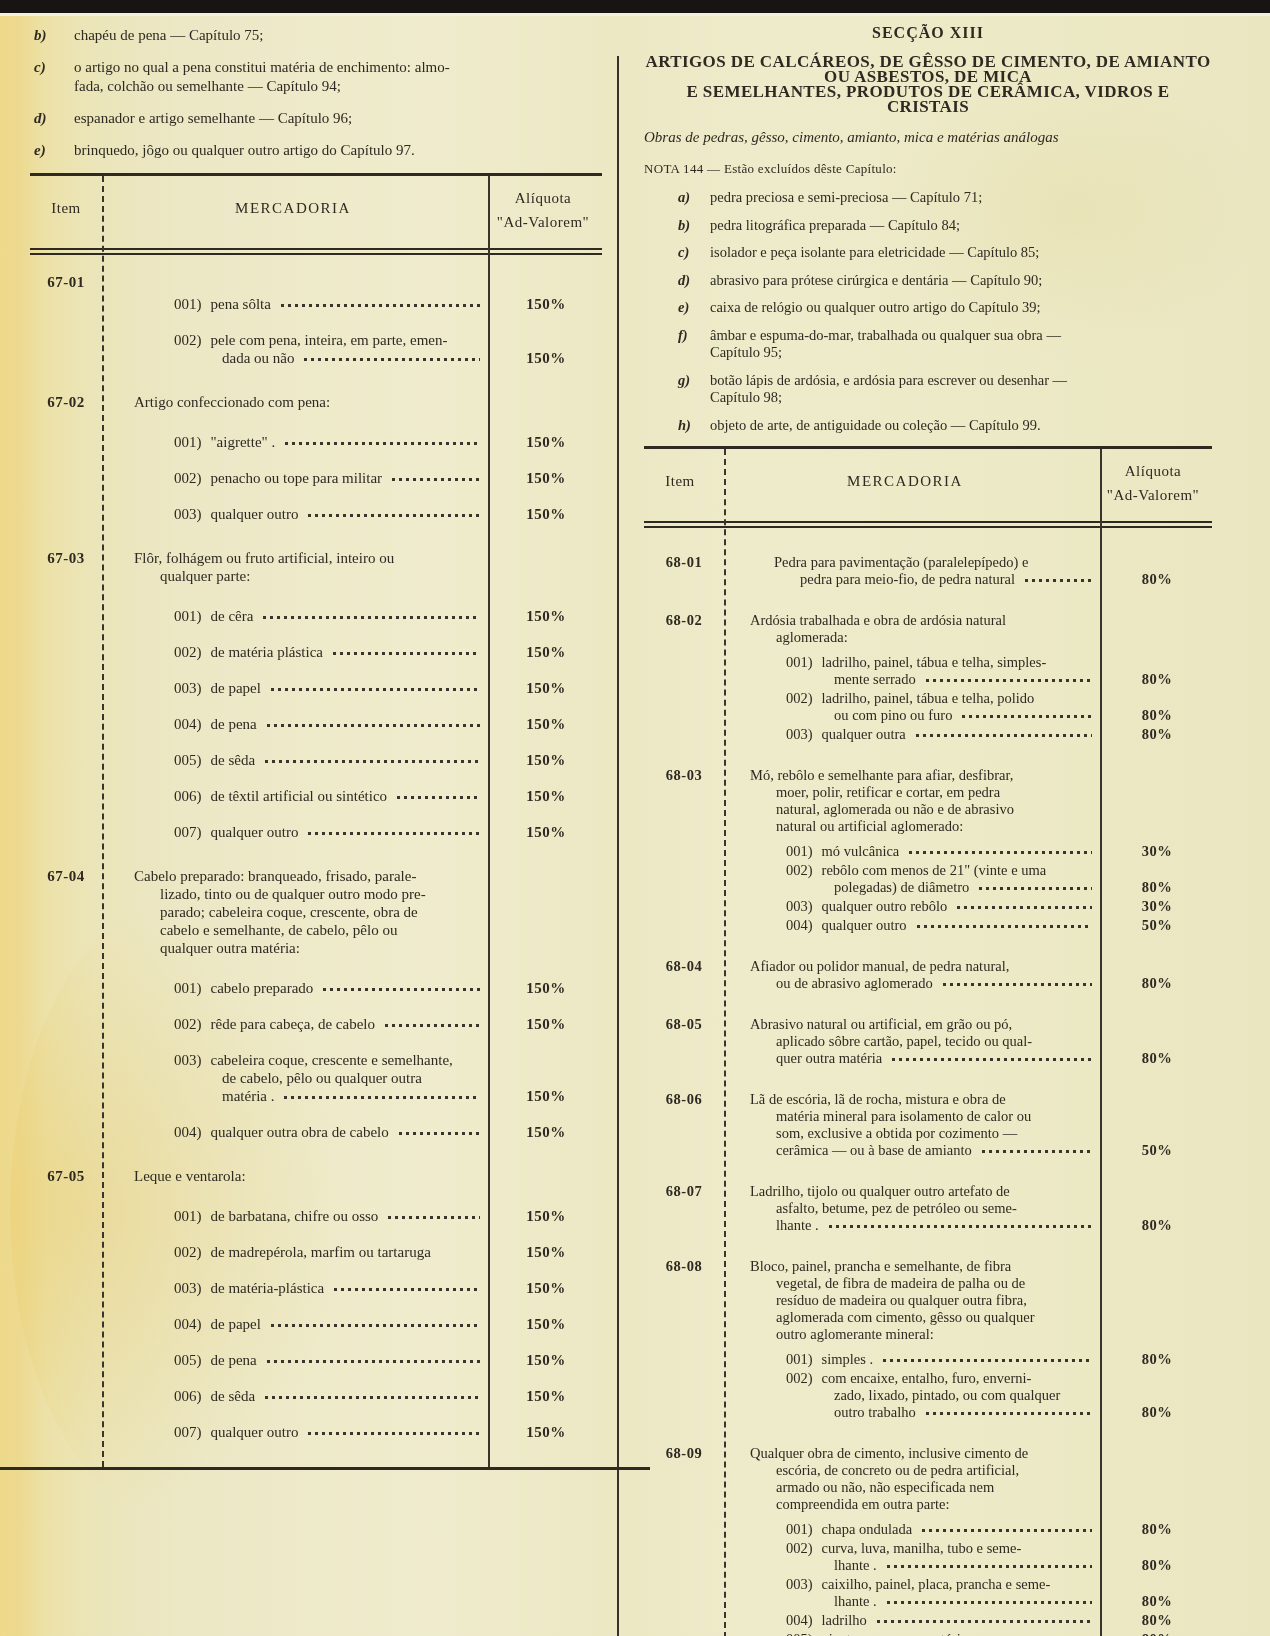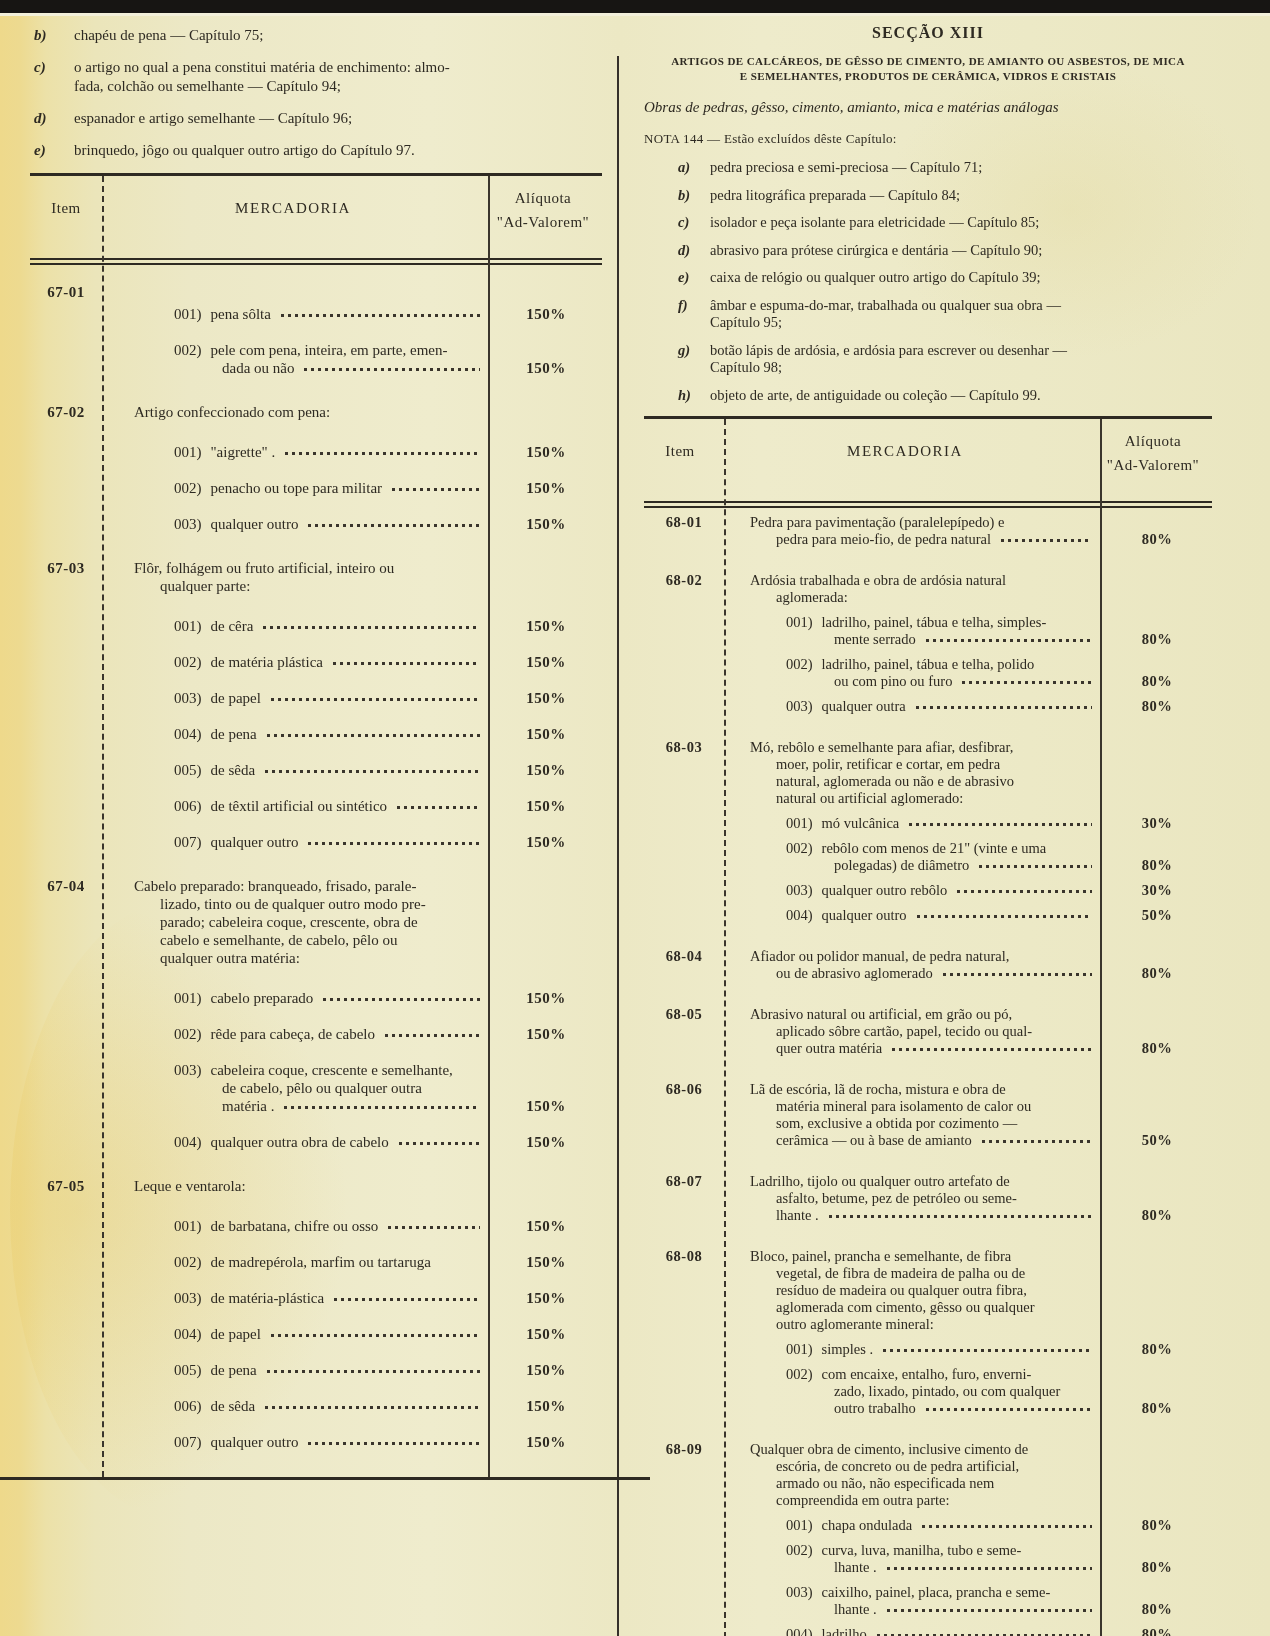--- a/index.html
+++ b/index.html
@@ -29,31 +29,31 @@
   .litem { display:flex; font-size:15px; line-height:19px; margin-bottom:13px; }
   .lletter { flex:0 0 44px; font-weight:bold; font-style:italic; padding-left:4px; }
   .ltext { flex:1; }
   .intro { margin-top:13px; }
   .notes { margin-top:12px; }
   .notes .litem { font-size:14.5px; line-height:17.5px; margin-bottom:10px; }
   .notes .lletter { flex:0 0 36px; margin-left:30px; font-weight:bold; }
 
   
   .sechead { margin-top:11px; text-align:center; font-weight:bold; font-size:16px; letter-spacing:1px; }
-  .subtitle { margin-top:12px; text-align:center; font-weight:bold; font-size:11px; letter-spacing:.4px; line-height:15px; }
+  .subtitle { margin-top:12px; text-align:center; font-weight:bold; font-size:17px; letter-spacing:.4px; line-height:15px; }
   .chap { margin-top:15px; text-align:center; font-weight:bold; font-style:italic; font-size:15.5px; letter-spacing:1.5px; }
   .chapsub { margin-top:15px; text-align:left; font-style:italic; font-size:15px; }
   .notehead { margin-top:15px; font-size:13px; letter-spacing:.3px; }
 
   
   .tablewrap { position:relative; margin-top:12px; }
   .rule { border-top:3px solid #2e2a22; }
   .rule.double { border-top:2px solid #2e2a22; border-bottom:2px solid #2e2a22; height:7px; }
   .rule.bottom { margin-top:26px; margin-left:-30px; width:650px; }
-  .thead { display:flex; padding:10px 0 24px;justify-content:space-between; }
+  .thead { display:flex; padding:10px 0 14px;justify-content:space-between; }
   .th { font-size:15px; letter-spacing:.5px; }
   .th.item { flex:0 0 72px; text-align:center; padding-top:14px; }
   .th.merc { flex:1; text-align:center; padding-top:14px; letter-spacing:1.5px; }
   .th.aliq { flex:0 0 118px; text-align:center; line-height:24px; }
   .vline { position:absolute; width:0; top:3px; bottom:0; border-left:2px solid #3a352c; }
   .vline.dash { border-left-style:dashed; border-left-width:2px; }
   .t67 .vline { bottom:3px; }
   .t67 .vline.dash { left:72px; }
   .t67 .vline.solid { right:112px; }
   .t68 .vline.dash { left:80px; }
@@ -74,26 +74,26 @@
   .ltxt { white-space:pre-wrap; }
   .leader { flex:1 1 14px; margin:0 10px 0 8px;
     background-image:radial-gradient(circle,#3a352c 1.5px,transparent 1.9px);
     background-size:7px 7px; background-repeat:repeat-x;
     background-position:0 calc(100% - 4px); }
   .sublist { margin-top:22px; margin-left:40px; }
   .entry.sub + .entry.sub { margin-top:18px; }
 
   
   .t68 .trow { margin-top:24px; font-size:14.5px; line-height:17px; }
-  .t68 .tbody .trow:first-child { margin-top:6px; }
+  .t68 .tbody .trow:first-child { margin-top:26px;gap:24px; }
   .t68 .titem { flex-basis:80px; }
   .t68 .tmain { padding-left:26px; }
   .t68 .erate { flex-basis:110px; }
   .t68 .sublist { margin-top:8px; margin-left:36px; }
-  .t68 .entry.sub + .entry.sub { margin-top:8px; }
+  .t68 .entry.sub + .entry.sub { margin-top:2px; }
 </style>
 </head>
 <body>
 
 <div class="page">
   <div class="stain s1"></div>
   <div class="stain s2"></div>
   <div class="topbar"></div>
   <div class="coldivider"></div>
 

